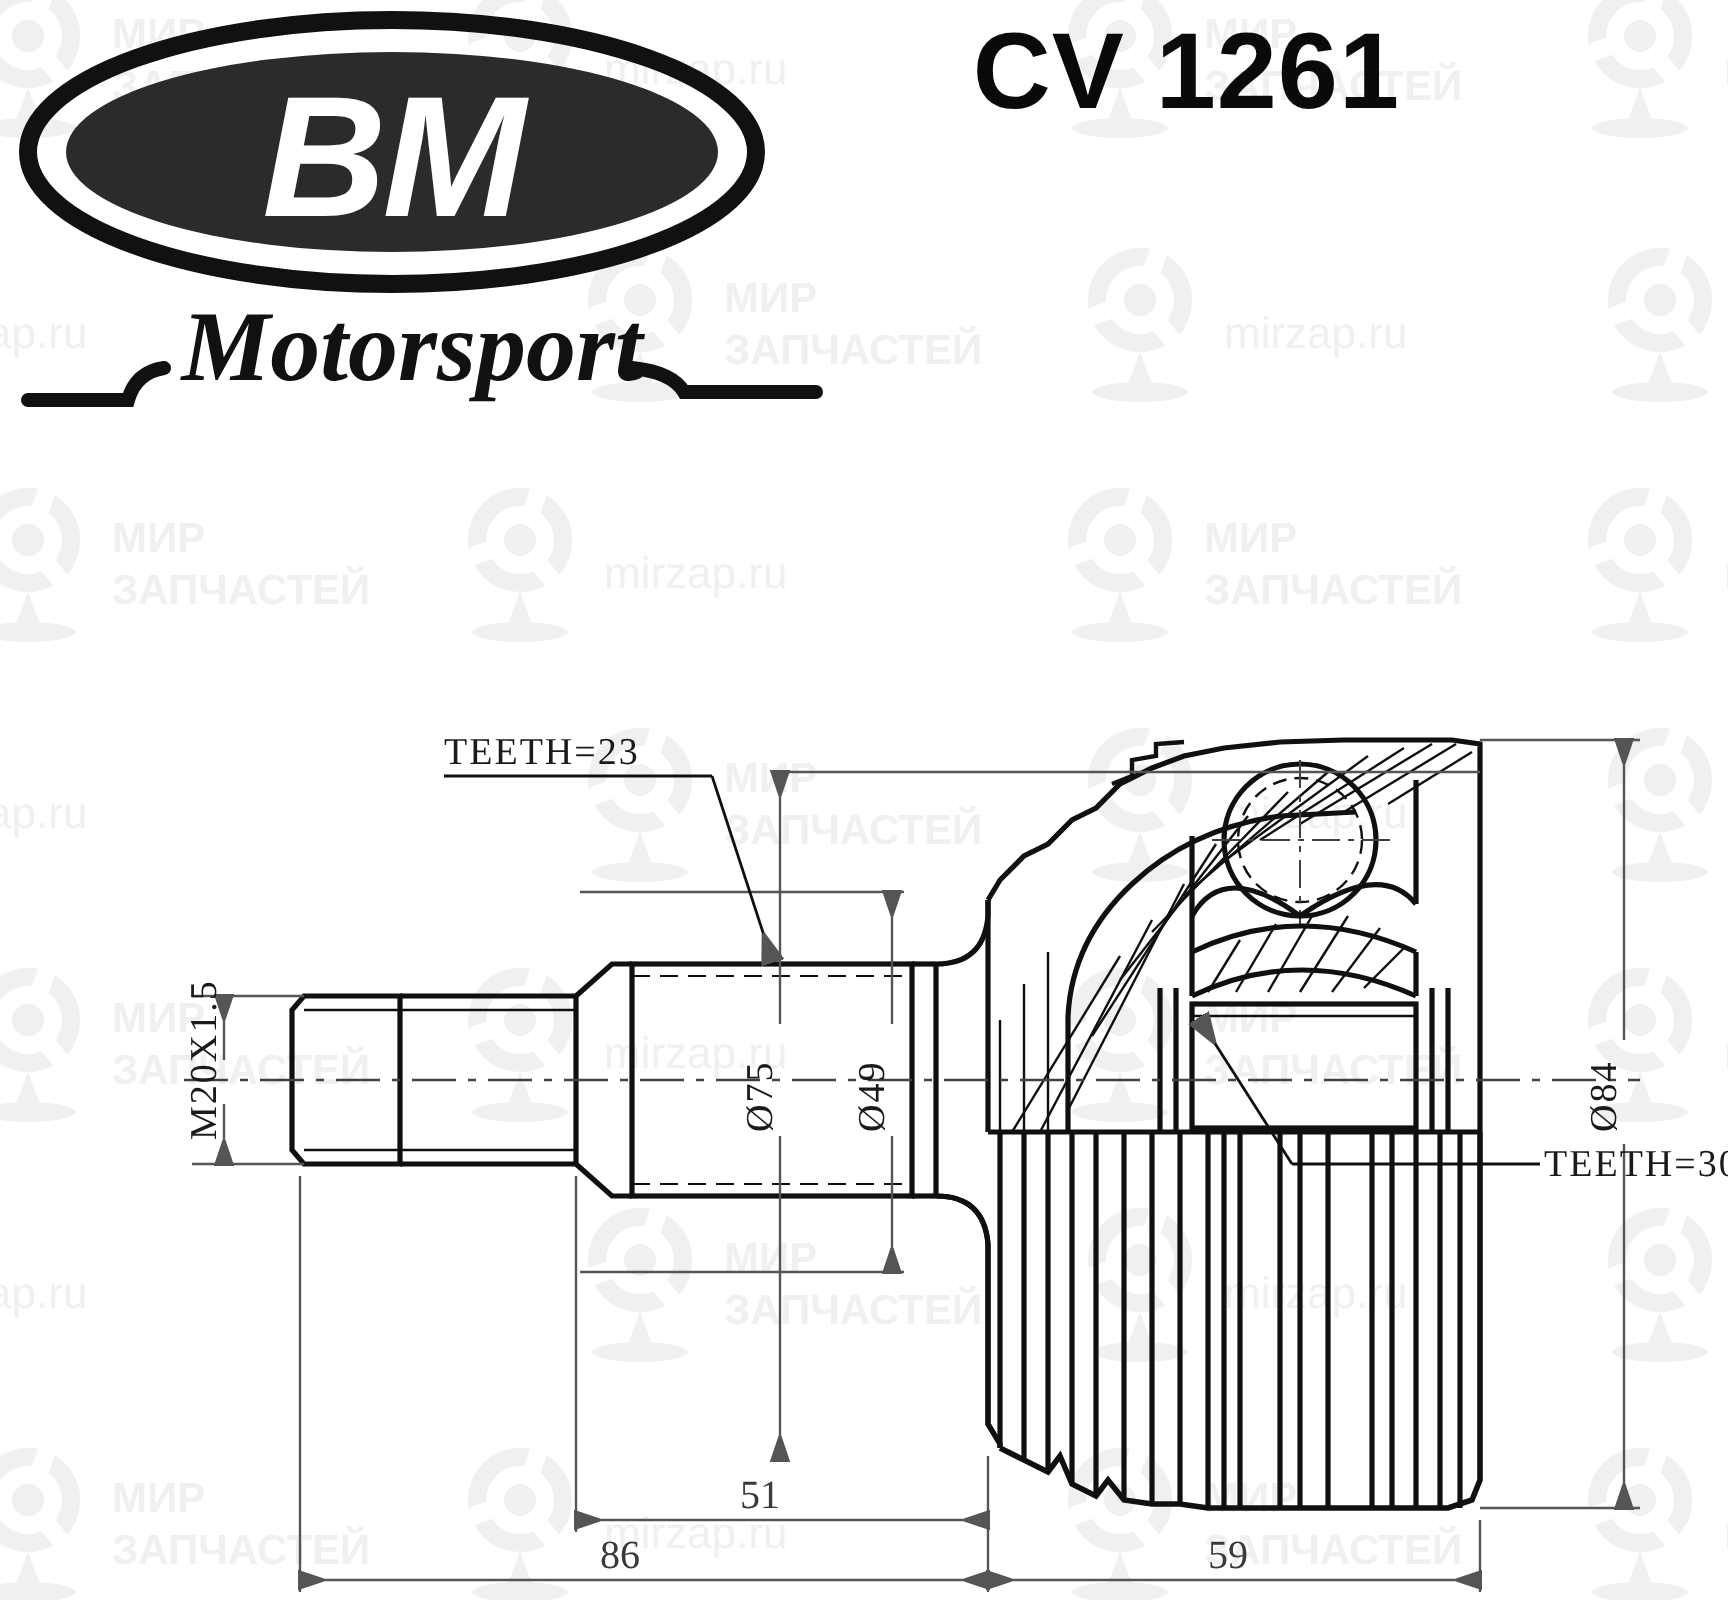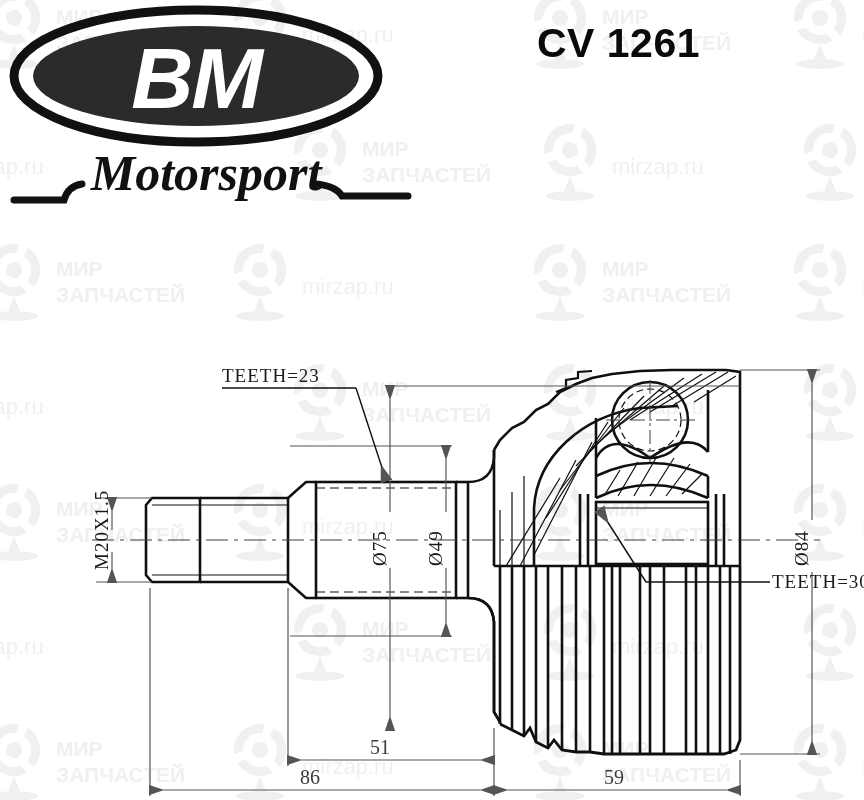--- a/index.html
+++ b/index.html
@@ -39,24 +39,24 @@
   #brand-logo {
     position: absolute;
     left: 6px;
     top: 4px;
     width: 410px;
     height: 220px;
   }
   #part-number {
     position: absolute;
     right: 22px;
-    top: 20px;
+    top: 5px;
     font-family: "Liberation Sans", sans-serif;
     font-weight: bold;
-    font-size: 41px;
+    font-size: 54px;
     letter-spacing: 0.5px;
     color: #0a0a0a;
     white-space: nowrap;
   }
 
   
   #drawing {
     position: absolute;
     left: 0;
     top: 330px;

